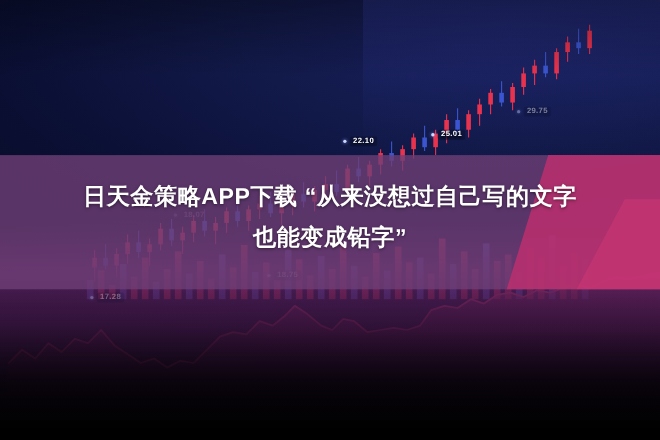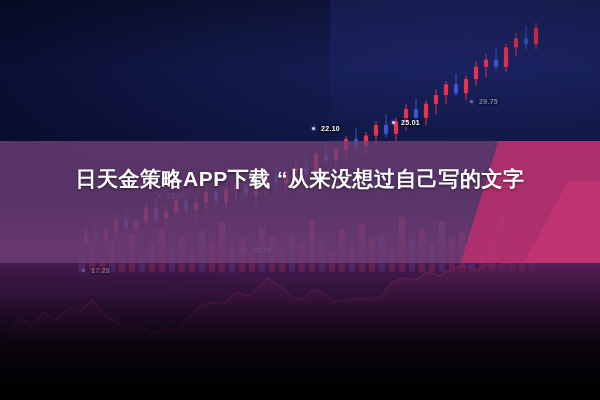--- a/index.html
+++ b/index.html
@@ -268,15 +268,16 @@
       </div>
     </div>
 
   <div class="band">
     <div class="pink-wedge"></div>
     <div class="pink-wedge2"></div>
   </div>
 
   <div class="headline">
     <span class="ln">日天金策略APP下载 “从来没想过自己写的文字</span>
+    <span class="ln">也能变成铅字”</span>
   </div>
 
 </div>
 
 </body></html>

